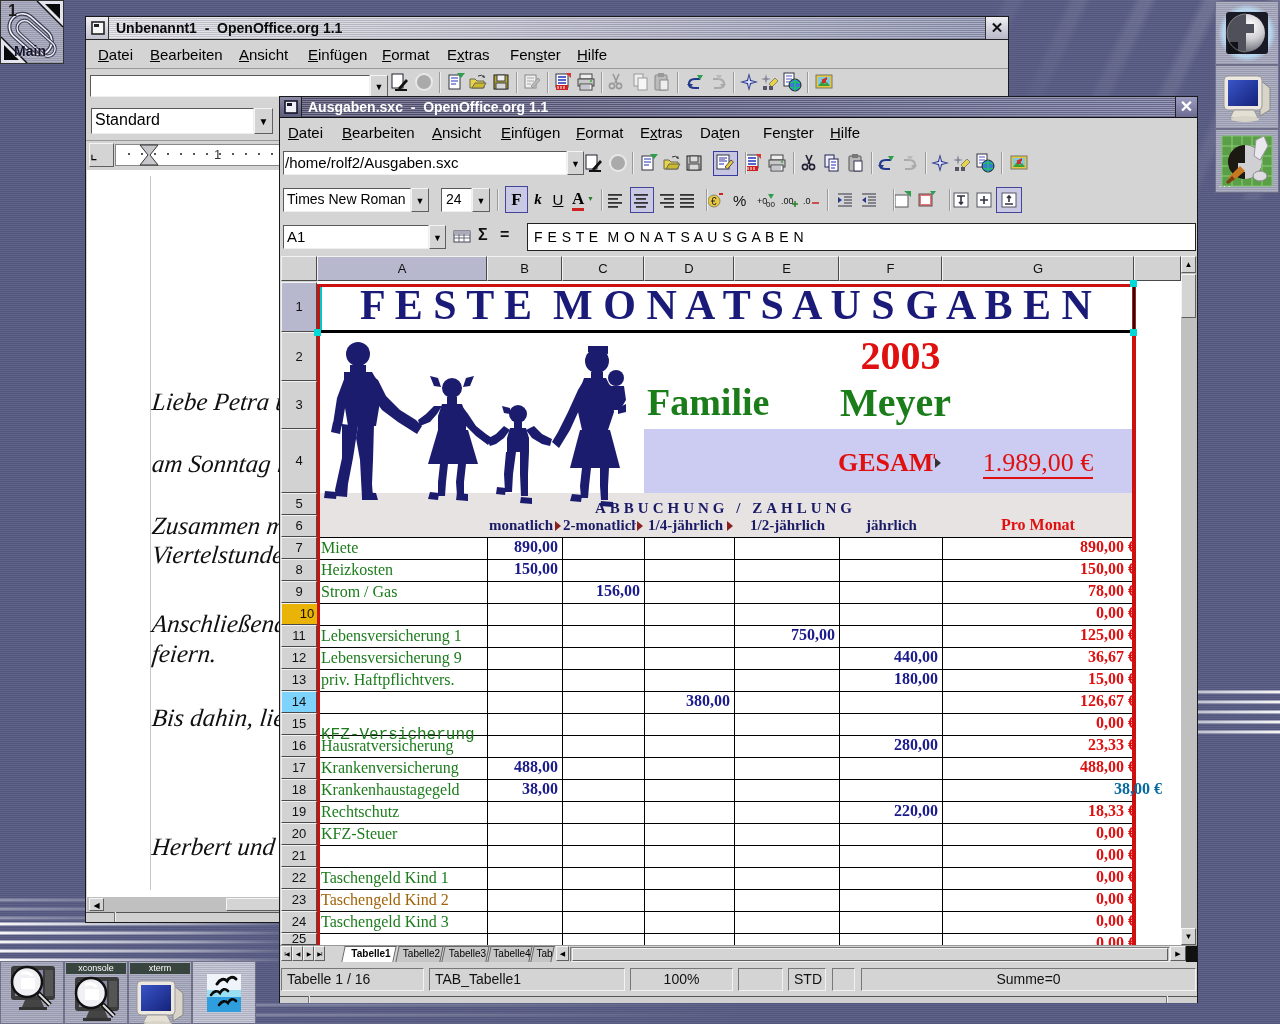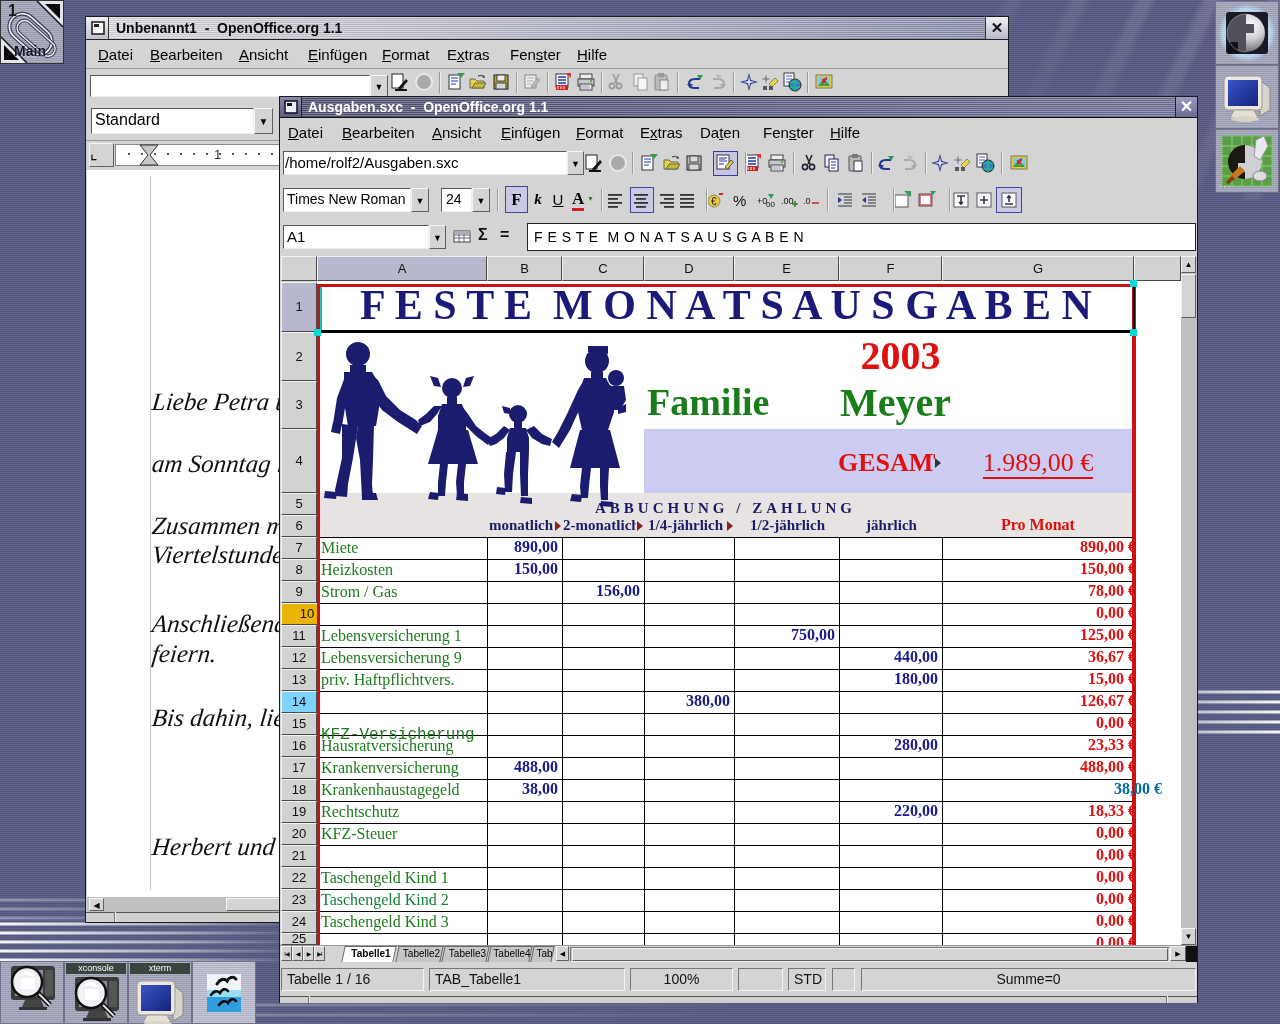--- a/index.html
+++ b/index.html
@@ -660,21 +660,21 @@
 <div style="position:absolute;left:487px;top:780px;width:71px;height:19px;font-family:'Liberation Serif',serif;font-weight:bold;font-size:16px;color:#1a1a8c;text-align:right;">38,00</div>
 <div style="position:absolute;left:942px;top:780px;width:220px;height:19px;font-family:'Liberation Serif',serif;font-weight:bold;font-size:16px;color:#0369a1;text-align:right;">38,00 €</div>
 <div style="position:absolute;left:321px;top:803px;width:164px;height:19px;font-family:'Liberation Serif',serif;font-size:16px;color:#1c7c1c;white-space:nowrap;overflow:hidden;">Rechtschutz</div>
 <div style="position:absolute;left:839px;top:802px;width:99px;height:19px;font-family:'Liberation Serif',serif;font-weight:bold;font-size:16px;color:#1a1a8c;text-align:right;">220,00</div>
 <div style="position:absolute;left:942px;top:802px;width:194px;height:19px;font-family:'Liberation Serif',serif;font-weight:bold;font-size:16px;color:#e01010;text-align:right;">18,33 €</div>
 <div style="position:absolute;left:321px;top:825px;width:164px;height:19px;font-family:'Liberation Serif',serif;font-size:16px;color:#1c7c1c;white-space:nowrap;overflow:hidden;">KFZ-Steuer</div>
 <div style="position:absolute;left:942px;top:824px;width:194px;height:19px;font-family:'Liberation Serif',serif;font-weight:bold;font-size:16px;color:#e01010;text-align:right;">0,00 €</div>
 <div style="position:absolute;left:942px;top:846px;width:194px;height:19px;font-family:'Liberation Serif',serif;font-weight:bold;font-size:16px;color:#e01010;text-align:right;">0,00 €</div>
 <div style="position:absolute;left:321px;top:869px;width:164px;height:19px;font-family:'Liberation Serif',serif;font-size:16px;color:#1c7c1c;white-space:nowrap;overflow:hidden;">Taschengeld Kind 1</div>
 <div style="position:absolute;left:942px;top:868px;width:194px;height:19px;font-family:'Liberation Serif',serif;font-weight:bold;font-size:16px;color:#e01010;text-align:right;">0,00 €</div>
-<div style="position:absolute;left:321px;top:891px;width:164px;height:19px;font-family:'Liberation Serif',serif;font-size:16px;color:#15803d;white-space:nowrap;overflow:hidden;">Taschengeld Kind 2</div>
+<div style="position:absolute;left:321px;top:891px;width:164px;height:19px;font-family:'Liberation Serif',serif;font-size:16px;color:#a16207;white-space:nowrap;overflow:hidden;">Taschengeld Kind 2</div>
 <div style="position:absolute;left:942px;top:890px;width:194px;height:19px;font-family:'Liberation Serif',serif;font-weight:bold;font-size:16px;color:#e01010;text-align:right;">0,00 €</div>
 <div style="position:absolute;left:321px;top:913px;width:164px;height:19px;font-family:'Liberation Serif',serif;font-size:16px;color:#1c7c1c;white-space:nowrap;overflow:hidden;">Taschengeld Kind 3</div>
 <div style="position:absolute;left:942px;top:912px;width:194px;height:19px;font-family:'Liberation Serif',serif;font-weight:bold;font-size:16px;color:#e01010;text-align:right;">0,00 €</div>
 <div style="position:absolute;left:942px;top:934px;width:194px;height:11px;font-family:'Liberation Serif',serif;font-weight:bold;font-size:16px;color:#e01010;text-align:right;overflow:hidden;">0,00 €</div>
 <svg style="position:absolute;left:320px;top:334px" width="310" height="173" viewBox="0 0 310 173">
     <g fill="#1c1c6e">
       <circle cx="38" cy="20" r="12"></circle>
       <polygon points="30,31 46,31 46,38 30,38"></polygon>
       <path d="M24 38 h28 l6 10 2 20 -4 24 h-28 l-4 -24 0 -20 z"></path>
       <polygon points="26,40 32,44 26,68 22,92 13,90 17,64"></polygon>

